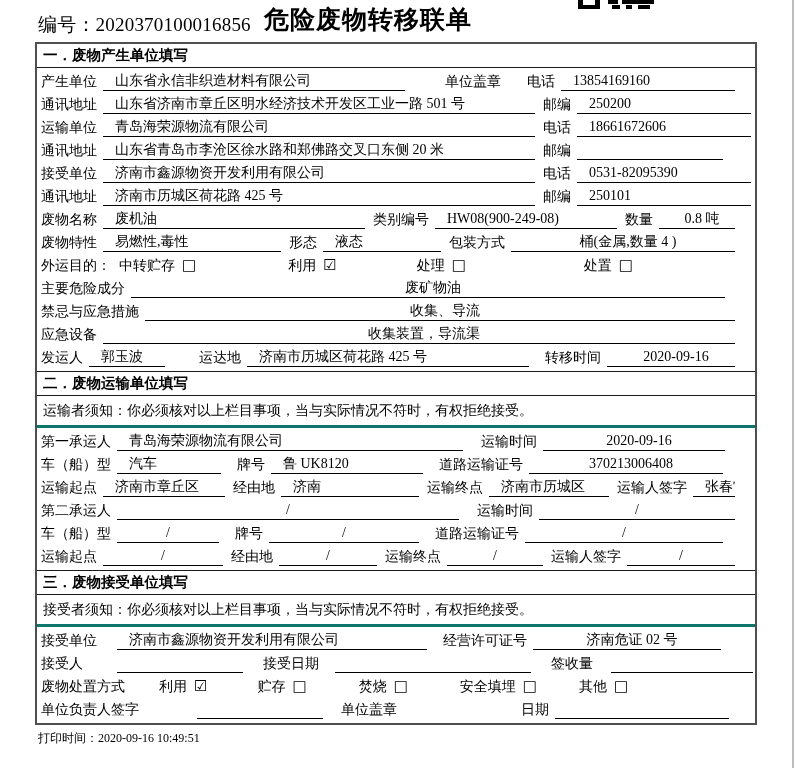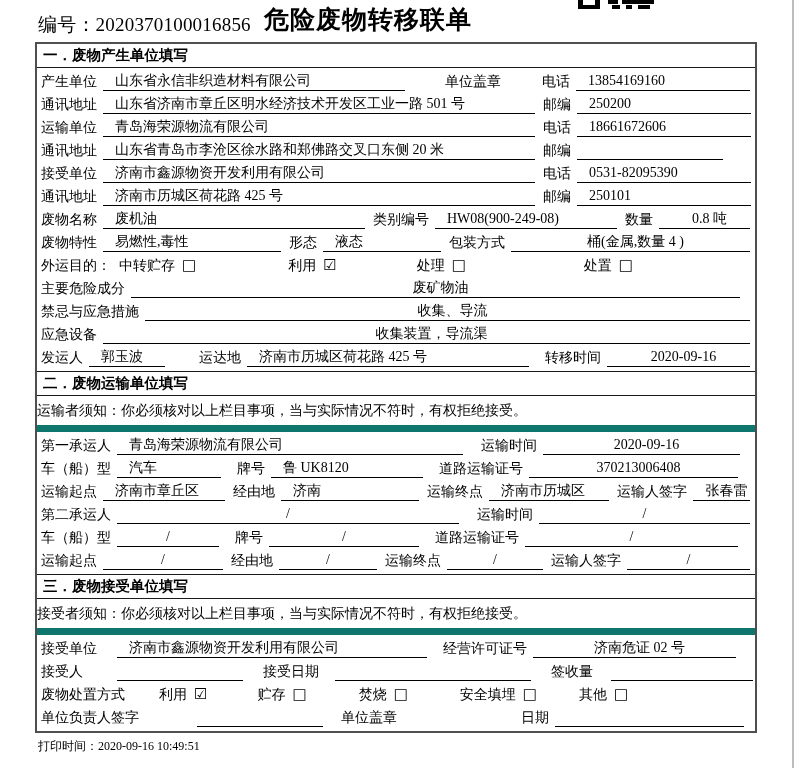--- a/index.html
+++ b/index.html
@@ -16,30 +16,30 @@
   .doc-header{position:relative;height:42px;}
   .doc-number{position:absolute;left:38px;top:12px;font-size:19px;letter-spacing:.2px;}
   .doc-title{position:absolute;left:0;right:60px;top:3px;margin:0;text-align:center;
     font-size:25px;font-weight:bold;letter-spacing:1px;}
   .qr{position:absolute;left:578px;top:0;}
   .form-table{margin-left:35px;width:718px;border:2px solid #4f4f4f;background:#fff;}
   .sec-header{height:23px;line-height:22px;font-weight:bold;font-size:14.5px;
     border-bottom:1px solid #1a1a1a;padding-left:6px;}
   .sec-header.bt{border-top:1px solid #1a1a1a;}
   .sec-body{padding:2px 0 2px 0;}
-  .r{display:flex;align-items:flex-end;height:23px;padding:0 5px 0 4px;}
+  .r{display:flex;align-items:flex-end;height:23px;padding:0 20px 0 4px;}
   .l{line-height:20px;margin:0 6px 1px 0;white-space:nowrap;flex:none;}
   .v{line-height:19px;border-bottom:1px solid #000;margin:0 8px 2px 0;
      padding:0 2px 0 12px;white-space:nowrap;overflow:hidden;flex:none;}
   .v.grow{flex:1 1 auto;margin-right:0;text-align:center;}
   .v.slash{text-align:center;padding-left:2px;}
   .ml-auto{margin-left:auto;}
   .box{margin-left:7px;font-size:15px;font-family:"DejaVu Sans",sans-serif;}
   .opt{line-height:20px;margin-bottom:1px;white-space:nowrap;flex:none;}
-  .notice{height:29px;line-height:29px;border-bottom:7px solid #0f766e;
+  .notice{height:29px;line-height:29px;padding-left:6px;border-bottom:3px solid #0f766e;
     white-space:nowrap;overflow:hidden;}
   .footer{margin:5px 0 0 38px;font-size:12px;}
 </style>
 </head>
 <body>
 
 <div class="page">
 
   <div class="doc-header">
     <div class="doc-number">

